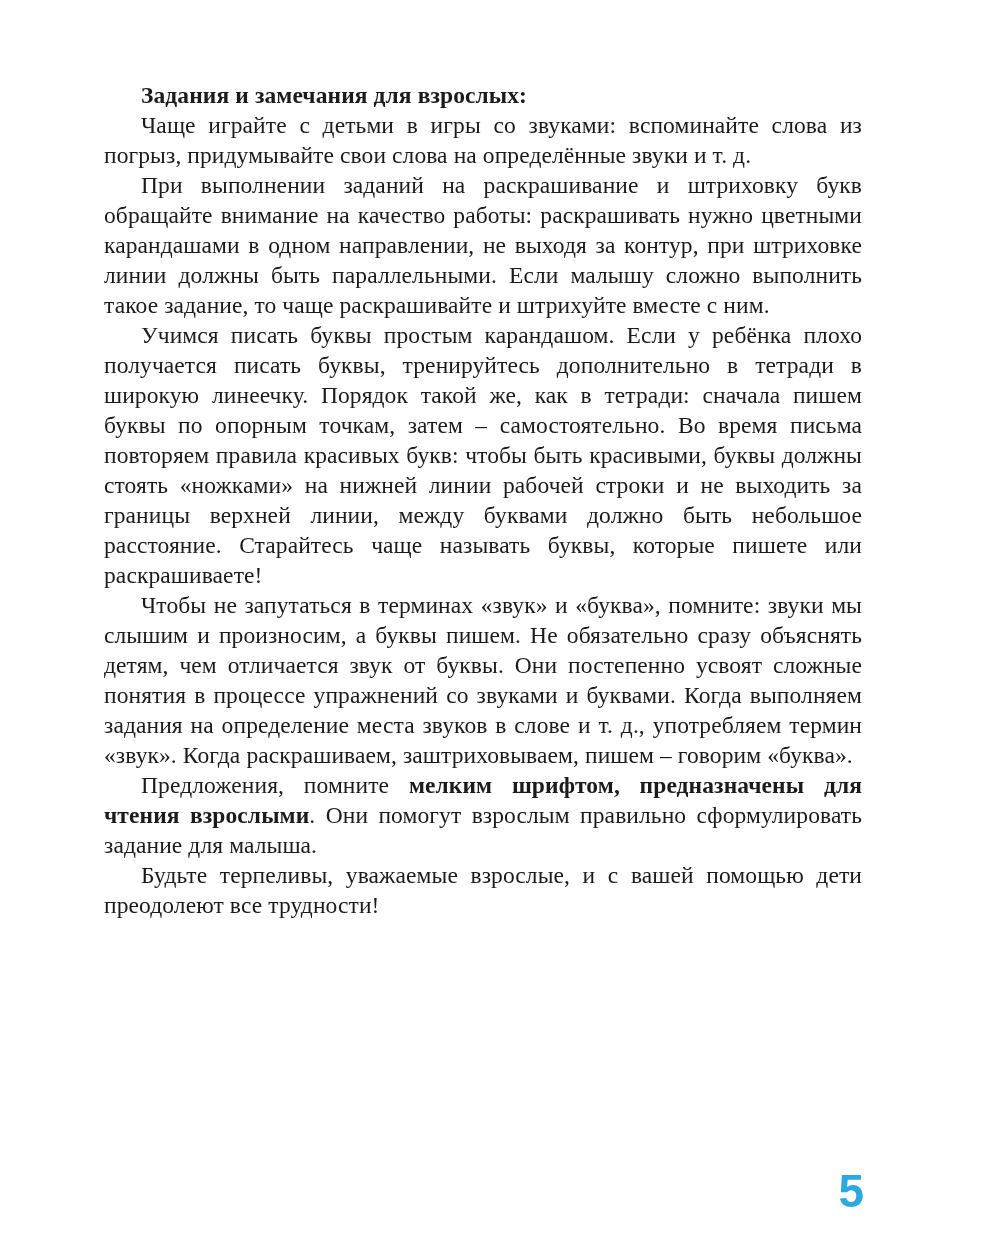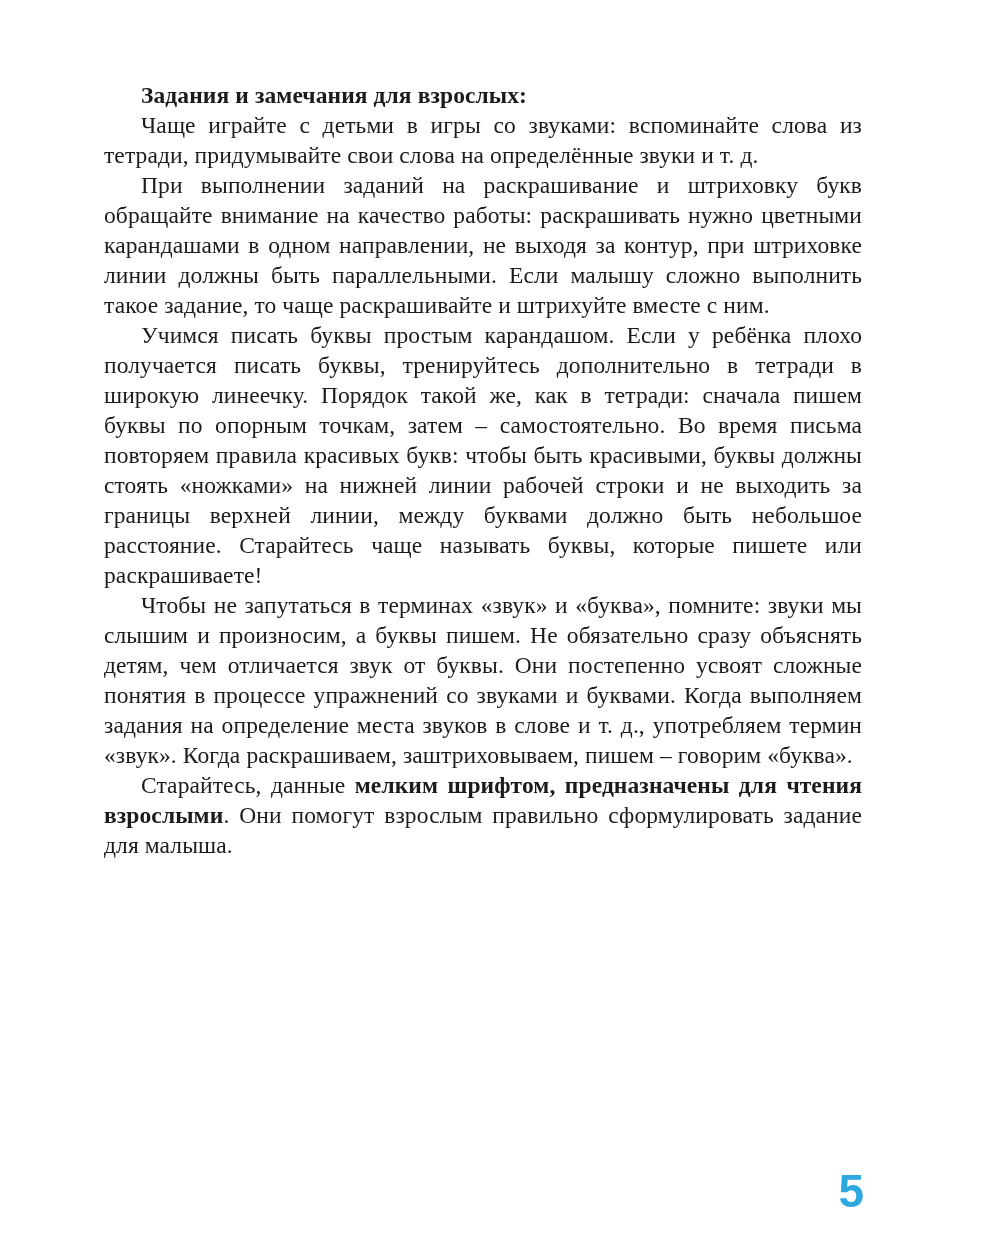--- a/index.html
+++ b/index.html
@@ -47,29 +47,30 @@
     line-height: 1;
   }
 </style>
 </head>
 <body>
 
 <div class="page" style="color: rgb(27, 27, 27); background: rgb(255, 255, 255);">
   <div class="content">
     <p class="heading">Задания и замечания для взрослых:</p>
 
-    <p>Чаще играйте с детьми в игры со звуками: вспоминайте слова из тетради, придумывайте свои слова на определённые звуки и т. д.</p>
+    <p>Чаще играйте с детьми в игры со звуками: вспоминайте слова из погрыз, придумывайте свои слова на определённые звуки и т. д.</p>
 
     <p>При выполнении заданий на раскрашивание и штриховку букв обращайте внимание на качество работы: раскрашивать нужно цветными карандашами в одном направлении, не выходя за контур, при штриховке линии должны быть параллельными. Если малышу сложно выполнить такое задание, то чаще раскрашивайте и штрихуйте вместе с ним.</p>
 
 
     <p>Учимся писать буквы простым карандашом. Если у ребёнка плохо получается писать буквы, тренируйтесь дополнительно в тетради в широкую линеечку. Порядок такой же, как в тетради: сначала пишем буквы по опорным точкам, затем – самостоятельно. Во время письма повторяем правила красивых букв: чтобы быть красивыми, буквы должны стоять «ножками» на нижней линии рабочей строки и не выходить за границы верхней линии, между буквами должно быть небольшое расстояние. Старайтесь чаще называть буквы, которые пишете или раскрашиваете!</p>
 
     <p>Чтобы не запутаться в терминах «звук» и «буква», помните: звуки мы слышим и произносим, а буквы пишем. Не обязательно сразу объяснять детям, чем отличается звук от буквы. Они постепенно усвоят сложные понятия в процессе упражнений со звуками и буквами. Когда выполняем задания на определение места звуков в слове и т. д., употребляем термин «звук». Когда раскрашиваем, заштриховываем, пишем – говорим «буква».</p>
 
     <p>
-      <span>Старайтесь, данные </span><span class="bold-inline">мелким шрифтом, предназначены для чтения взрослыми</span><span>. Они помогут взрослым правильно сформулировать задание для малыша.</span>
+      <span>Предложения, помните </span><span class="bold-inline">мелким шрифтом, предназначены для чтения взрослыми</span><span>. Они помогут взрослым правильно сформулировать задание для малыша.</span>
     </p>
 
+    <p>Будьте терпеливы, уважаемые взрослые, и с вашей помощью дети преодолеют все трудности!</p>
   </div>
 
   <div class="page-number" style="color: rgb(46, 169, 223);">5</div>
 </div>
 
 </body></html>

